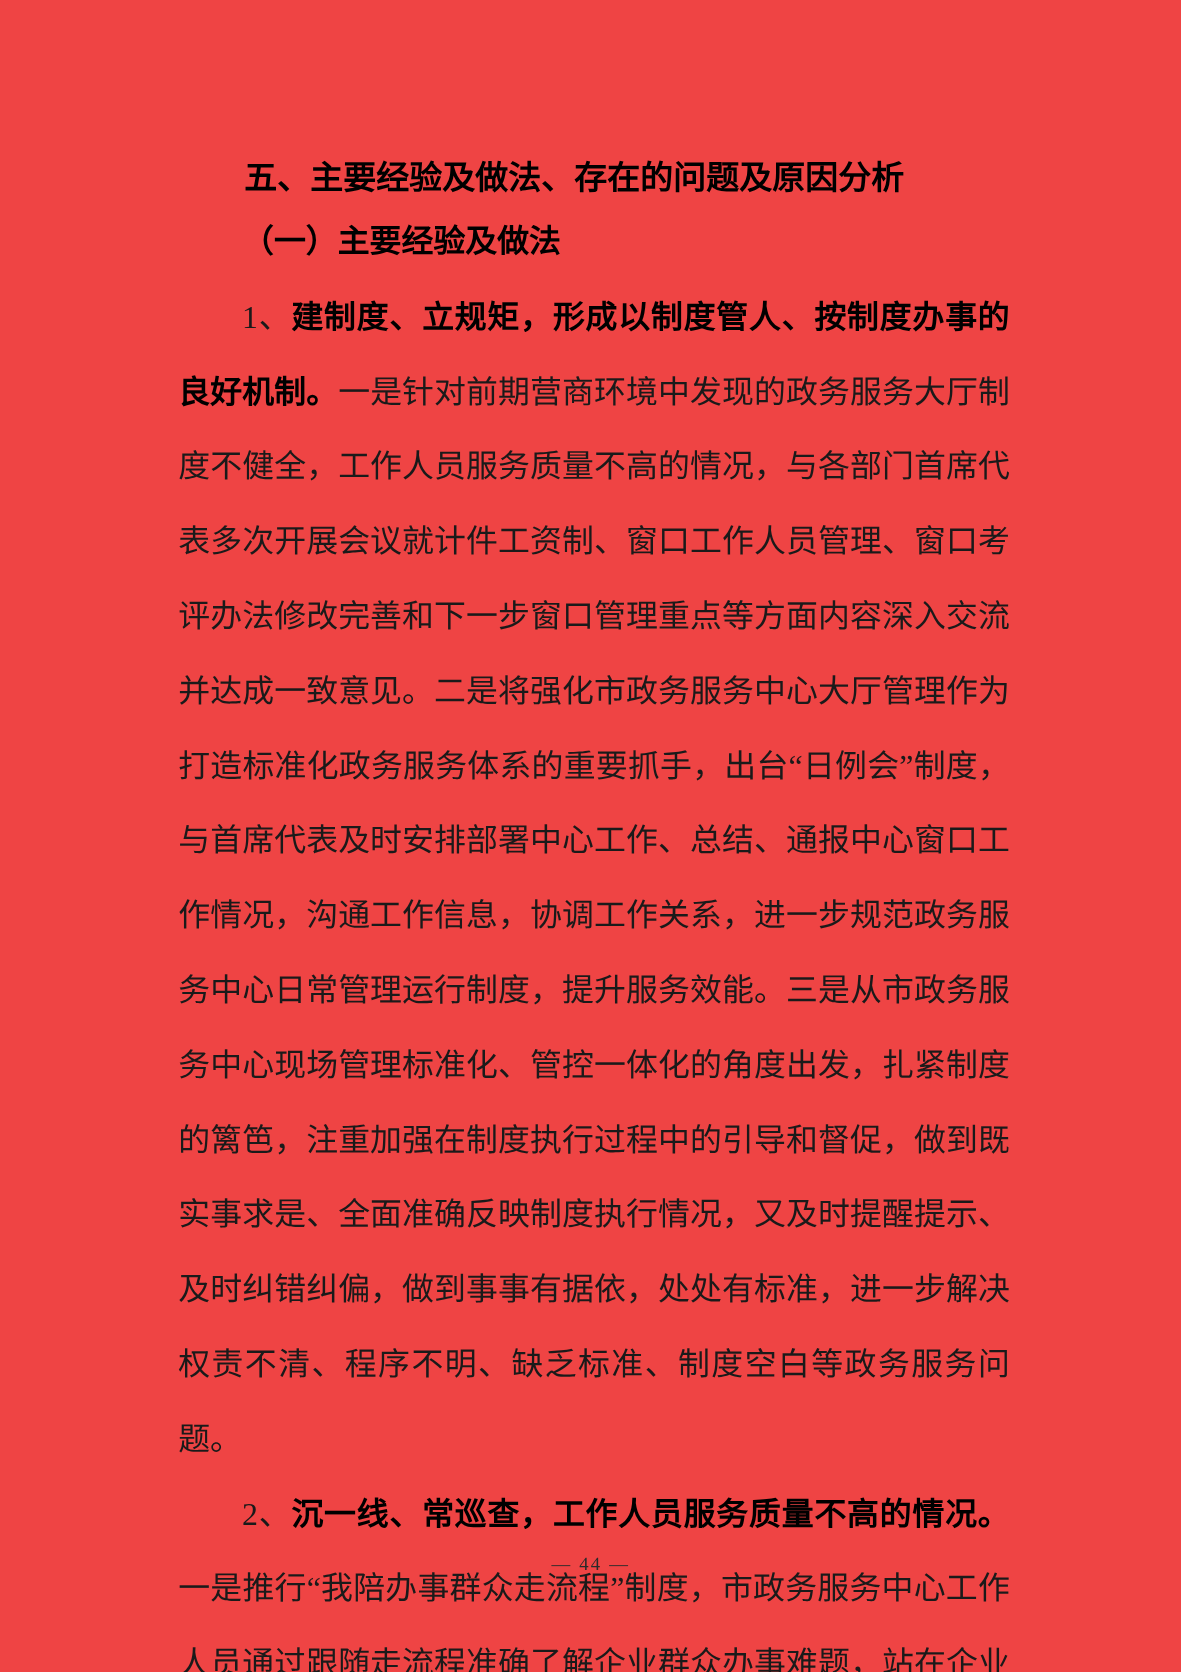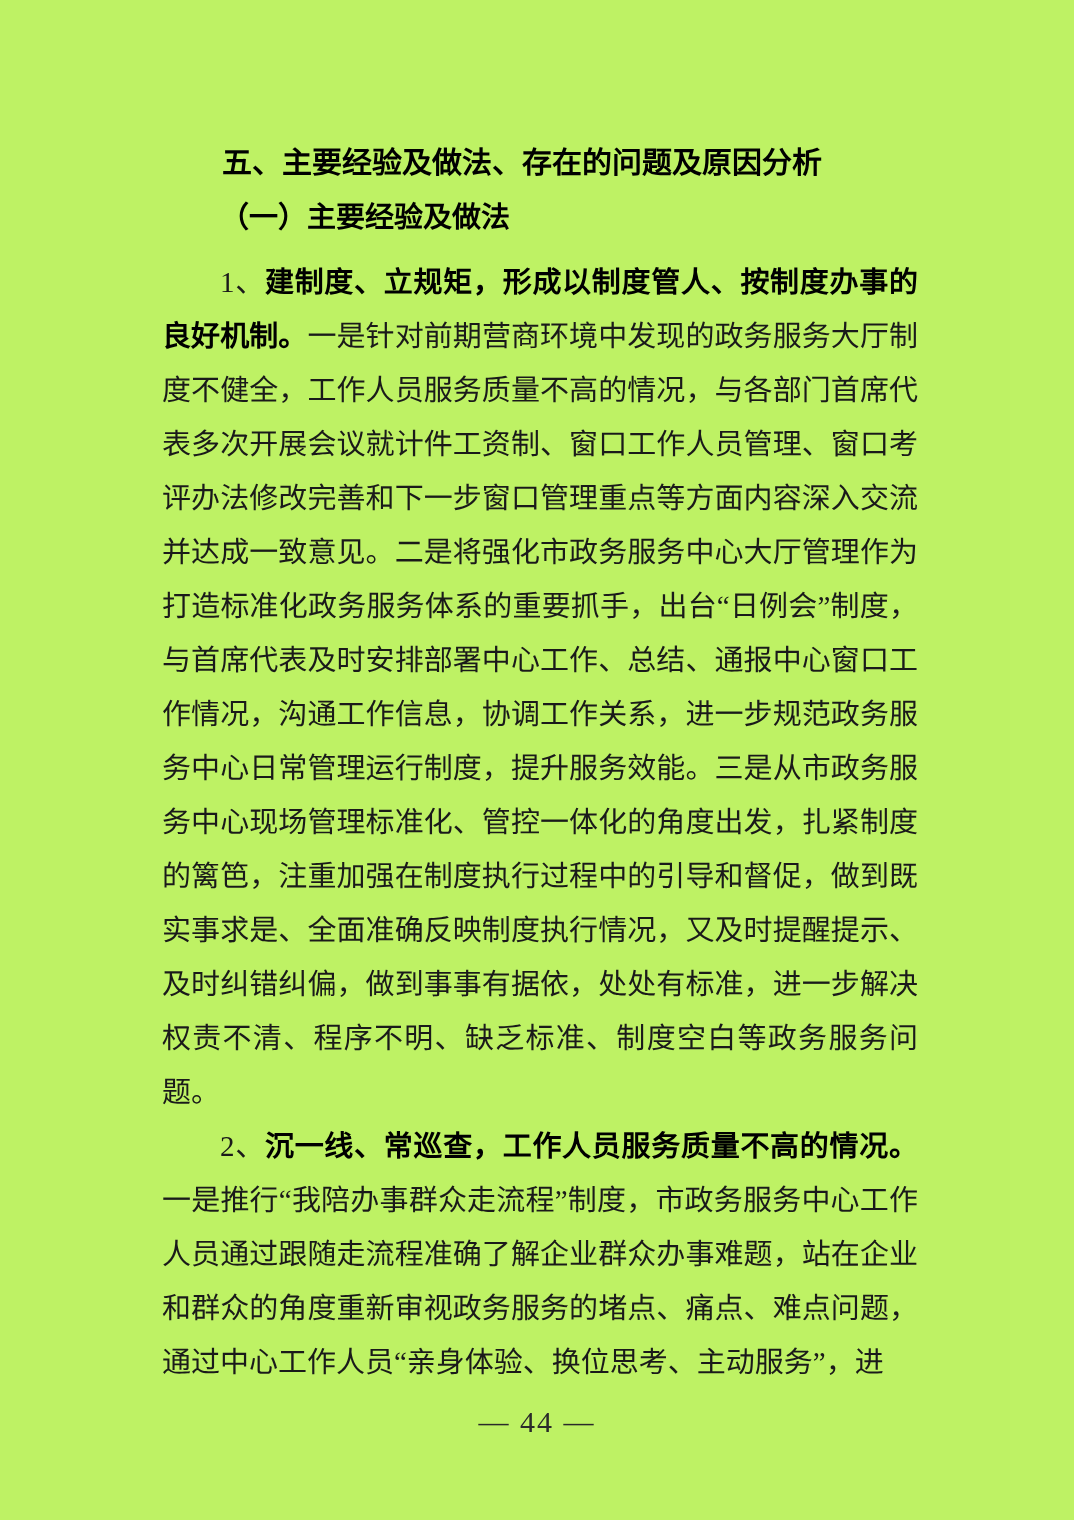--- a/index.html
+++ b/index.html
@@ -1,67 +1,67 @@
 <!DOCTYPE html>
 <html lang="zh-CN"><head>
 <meta charset="utf-8">
 <style>
   * { margin: 0; padding: 0; box-sizing: border-box; }
   html, body { background: #ffffff; }
   .page {
     position: relative;
     width: 1074px;
     height: 1520px;
-    background: #bef264;
+    background: #ef4444;
     overflow: hidden;
     font-family: "Liberation Serif", serif;
     color: #1a1a1a;
   }
   .content {
     position: absolute;
     left: 162px;
     top: 136px;
     width: 756px;
   }
   .doc-title {
     font-family: "Liberation Sans", sans-serif;
     font-weight: bold;
     font-size: 30px;
     line-height: 54px;
     text-indent: 2em;
     color: #000000;
     white-space: nowrap;
   }
   .doc-subtitle {
-    font-family: Liberation Mono, monospace;
+    font-family: Liberation Sans, sans-serif;
     font-weight: bold;
     font-size: 29px;
     line-height: 54px;
     text-indent: 2em;
     margin-top: 3px;
     color: #000000;
   }
   .para {
     font-size: 29px;
-    line-height: 54px;
+    line-height: 68px;
     text-align: justify;
     text-indent: 2em;
     letter-spacing: 0;
     color: #1a1a1a;
   }
   .para.first { margin-top: 8px; }
   .para .num { font-weight: normal; }
   .para .lead { font-weight: bold; color: #000000; }
   .page-number {
     position: absolute;
     top: 1402px;
     left: 0;
     width: 100%;
     text-align: center;
-    font-size: 30px;
+    font-size: 17px;
     line-height: 40px;
     color: #2a2a2a;
     letter-spacing: 2px;
   }
 </style>
 </head>
 <body>
 
 <div class="page">
   <div class="content">

